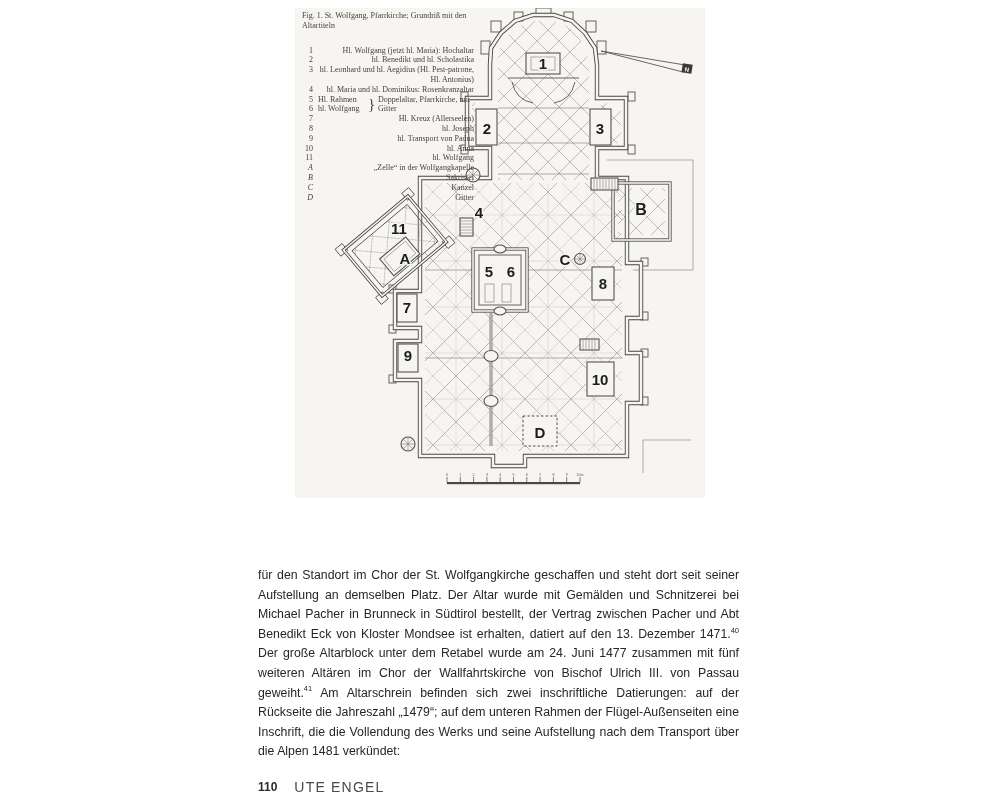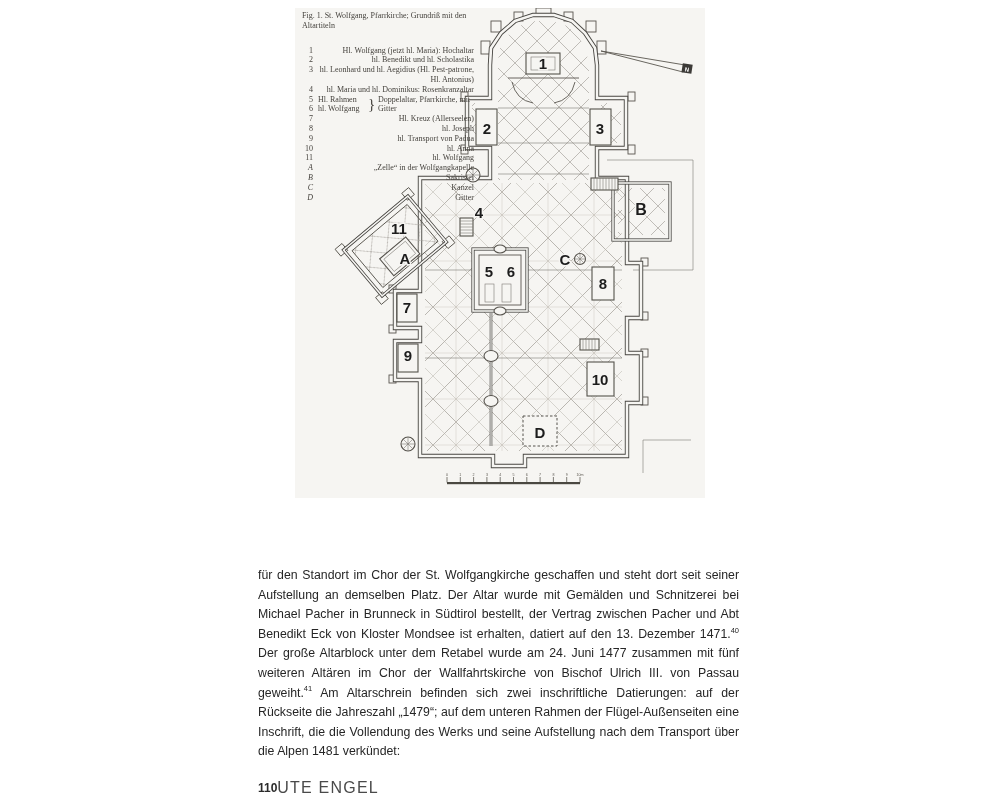--- a/index.html
+++ b/index.html
@@ -50,21 +50,21 @@
   #caption b{margin-right:7px;}
 
   
   #body-text{position:absolute;left:258px;top:566px;width:481px;
              font-size:12.3px;line-height:19.6px;text-align:justify;color:#262626;}
   #body-text sup{font-size:7.5px;line-height:0;vertical-align:super;margin-top:32px;}
 
   
   #footer{position:absolute;left:258px;top:779px;display:flex;align-items:center;}
   #page-number{font-weight:bold;font-size:12px;color:#2a2a2a;}
-  #running-head{font-size:16px;letter-spacing:1.2px;color:#4a4a4a;}
+  #running-head{margin-left:17px;font-size:14px;letter-spacing:1.2px;color:#4a4a4a;}
 </style>
 </head>
 <body>
 
 <div id="page">
 
   <div id="figure-plate">
 
     <svg id="plan-svg" viewBox="0 0 410 490">
       <defs>

